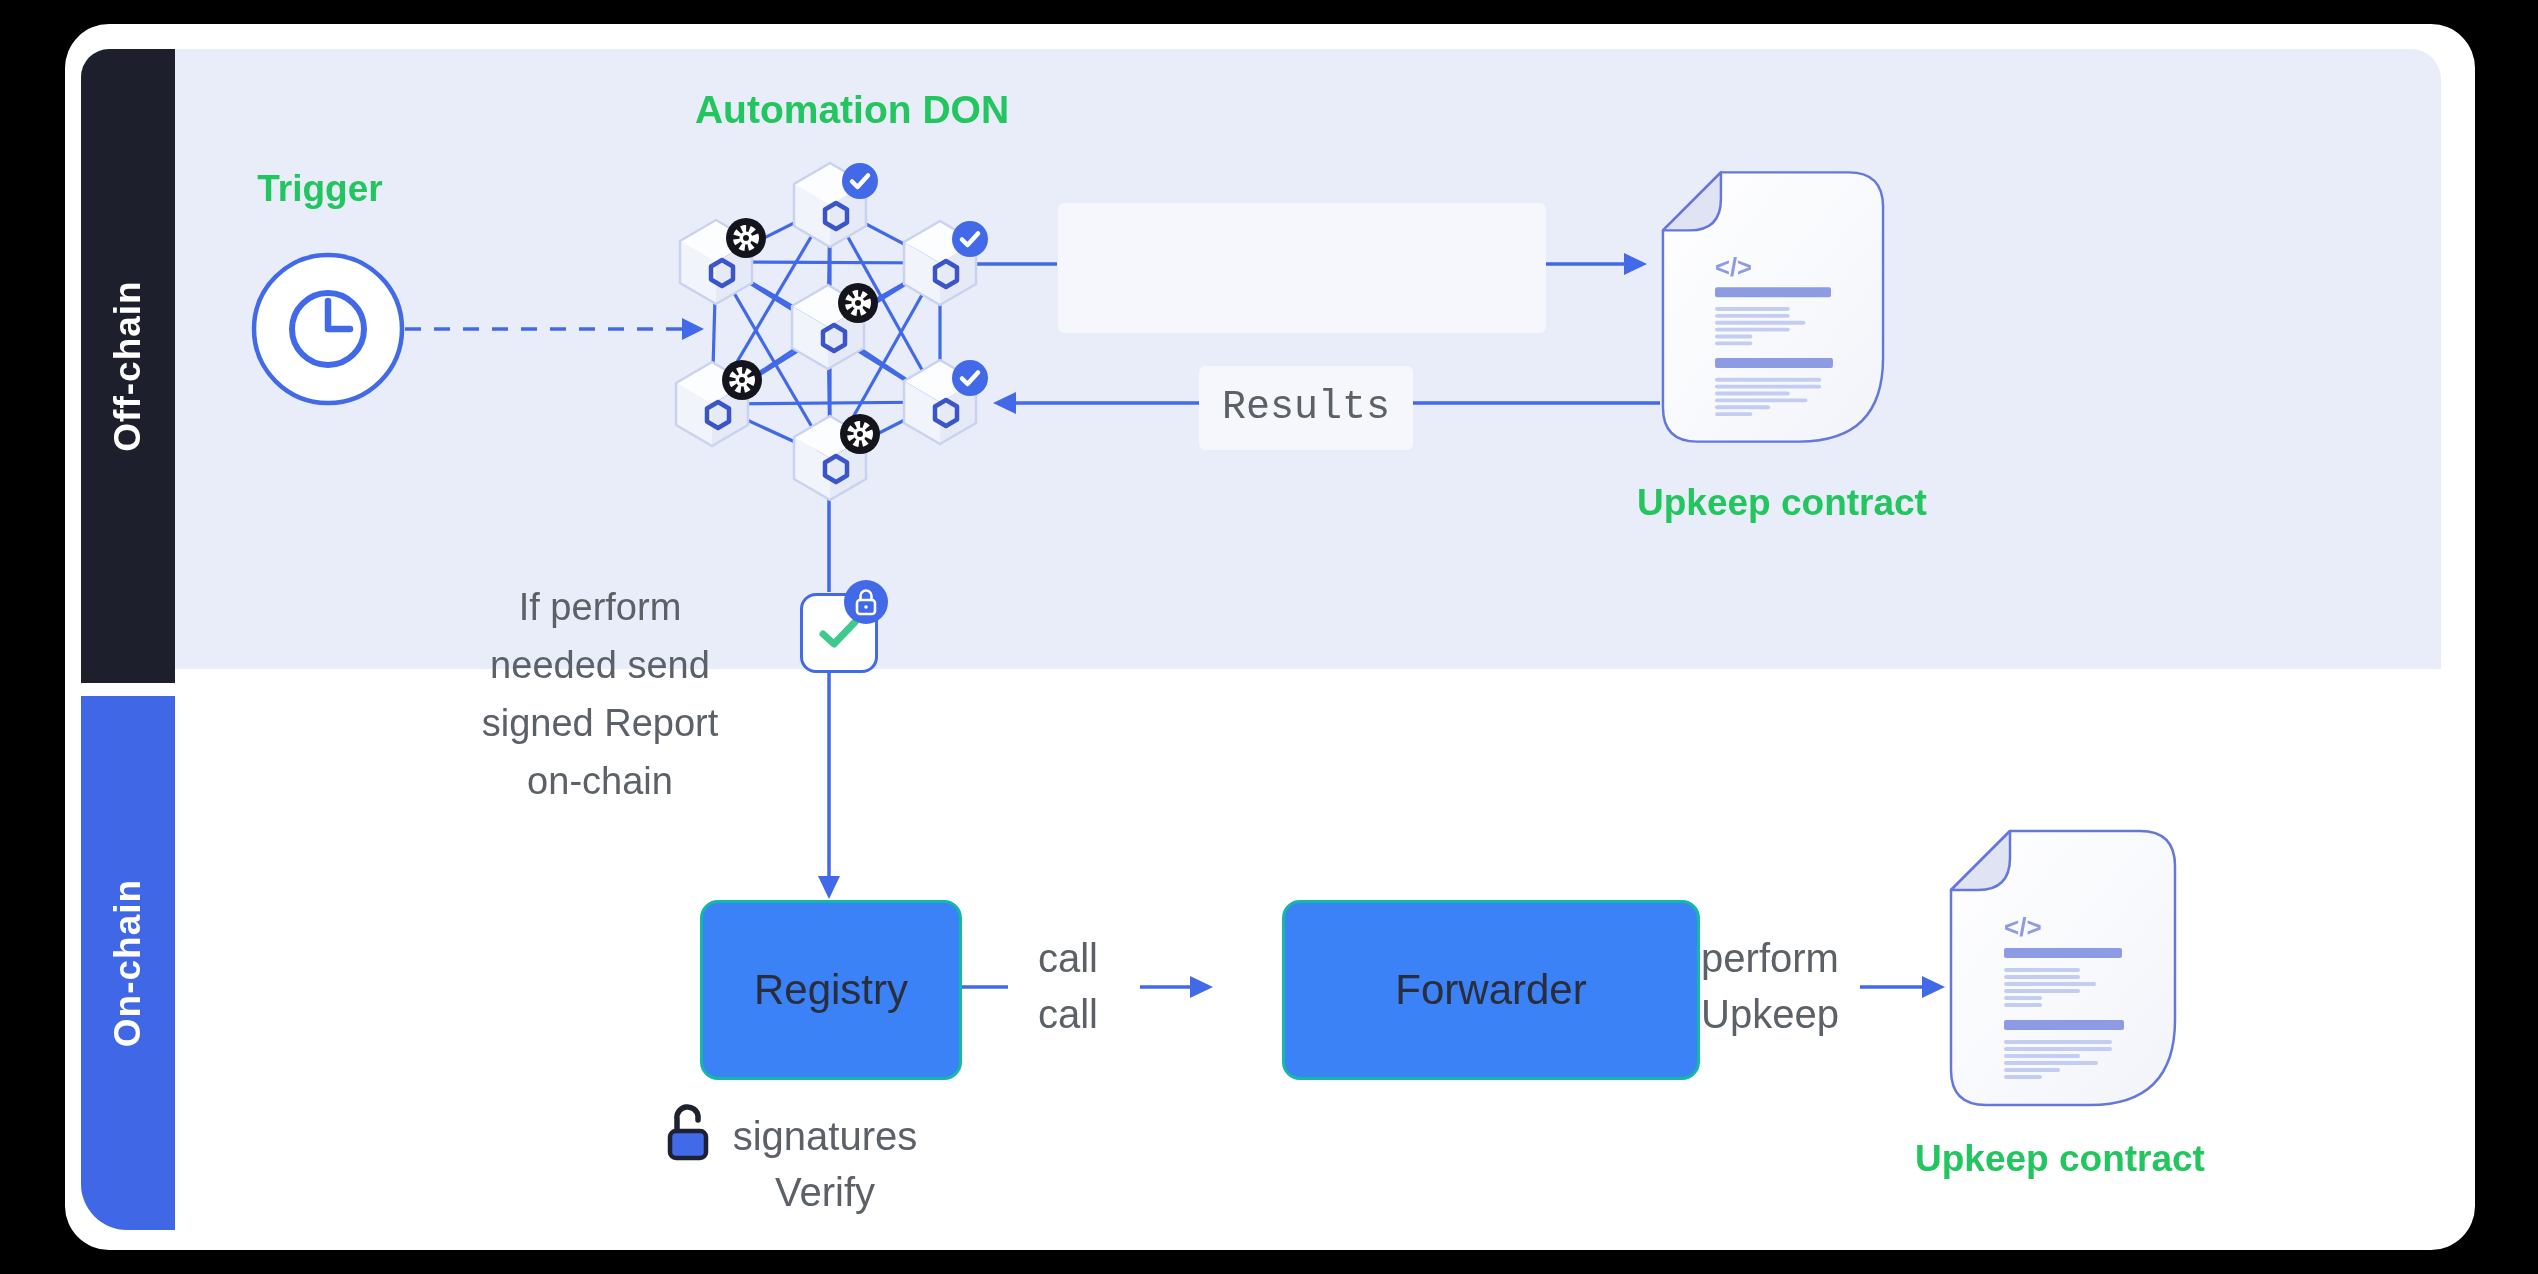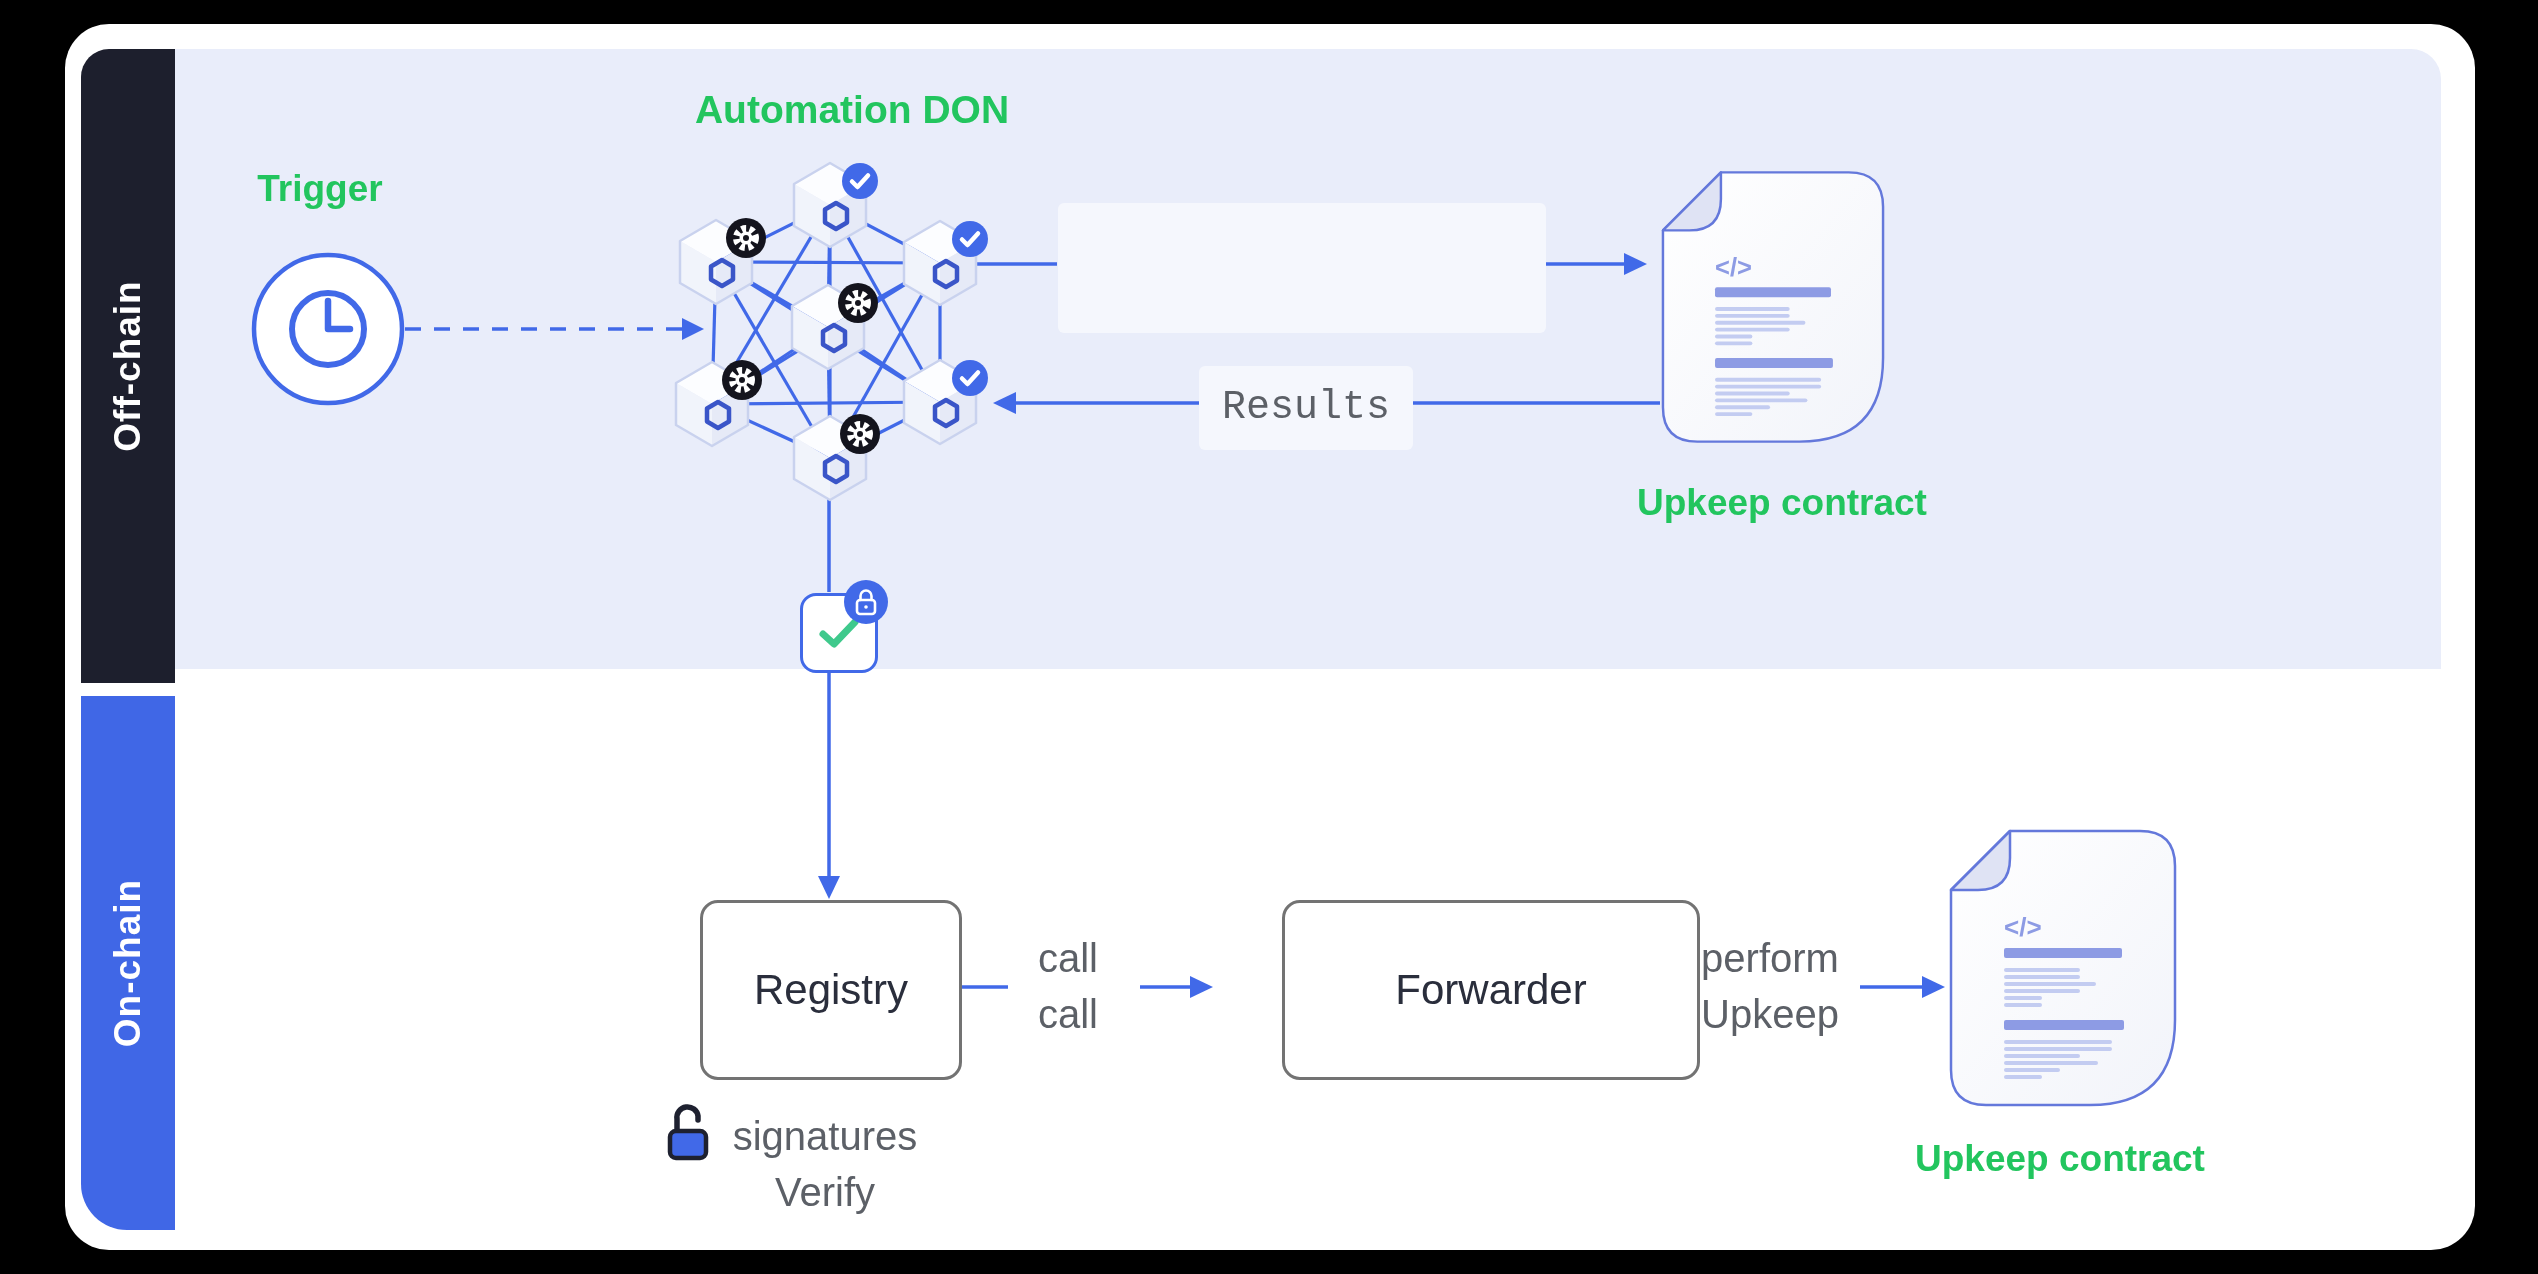--- a/index.html
+++ b/index.html
@@ -11,21 +11,21 @@
   .offchain-bg{position:absolute;left:175px;top:49px;width:2266px;height:620px;background:#E9EDFA;border-radius:0 30px 0 0;}
   .tab{position:absolute;left:81px;width:94px;display:flex;align-items:center;justify-content:center;}
   .tab-off{top:49px;height:634px;background:#1D1F2D;border-radius:28px 0 0 0;}
   .tab-on{top:696px;height:534px;background:#4067E6;border-radius:0 0 0 46px;}
   .tab span{transform:rotate(-90deg);white-space:nowrap;color:#fff;font-size:37px;font-weight:700;letter-spacing:1px;}
   .heading{position:absolute;text-align:center;color:#22c55e;font-size:37px;font-weight:700;z-index:4;}
   .graytext{position:absolute;text-align:center;color:#5C6067;font-size:40px;line-height:56px;z-index:4;}
   .panel{position:absolute;background:rgba(255,255,255,0.55);border-radius:6px;z-index:1;}
   .lines2{display:flex;flex-direction:column;justify-content:center;height:100%;}
   .node-box{
-    position:absolute;border:3px solid #737373;background:#ffffff;border-radius:18px;z-index:3;
+    position:absolute;border:3px solid #14b8a6;background:#3b82f6;border-radius:18px;z-index:3;
     display:flex;align-items:center;justify-content:center;color:#2A2E3C;font-size:42px;
   }
   .abs{position:absolute;z-index:3;}
   svg{display:block;}
   #connectors{position:absolute;left:0;top:0;z-index:2;pointer-events:none;}
   .checkbox{
     position:absolute;left:800px;top:593px;width:72px;height:74px;background:#fff;
     border:3px solid #4169E8;border-radius:16px;z-index:3;display:flex;align-items:center;justify-content:center;
   }
   .lock-badge{
@@ -197,20 +197,26 @@
     </svg>
   </div>
   <div class="lock-badge">
     <svg width="26" height="28" viewBox="-13 -14 26 28">
       <path d="M-5.5,-2 v-4 a5.5,5.5 0 0 1 11,0 v4" stroke="#ffffff" stroke-width="2.6" fill="none" stroke-linecap="round"></path>
       <rect x="-9" y="-2" width="18" height="14" rx="3" fill="none" stroke="#ffffff" stroke-width="2.6"></rect>
       <circle cx="0" cy="5" r="1.8" fill="#ffffff"></circle>
     </svg>
   </div>
 
+  <div class="graytext" style="left:440px;top:578px;width:320px;font-size:38px;line-height:58px;">
+    <div><span>If perform</span></div>
+    <div><span>needed send</span></div>
+    <div><span>signed Report</span></div>
+    <div><span>on-chain</span></div>
+  </div>
 
   <div class="node-box" style="left:700px;top:900px;width:256px;height:174px;">
     <span>Registry</span>
   </div>
   <div class="node-box" style="left:1282px;top:900px;width:412px;height:174px;">
     <span>Forwarder</span>
   </div>
 
   <div class="graytext" style="left:1008px;top:930px;width:120px;">
     <div><span>call</span></div>

